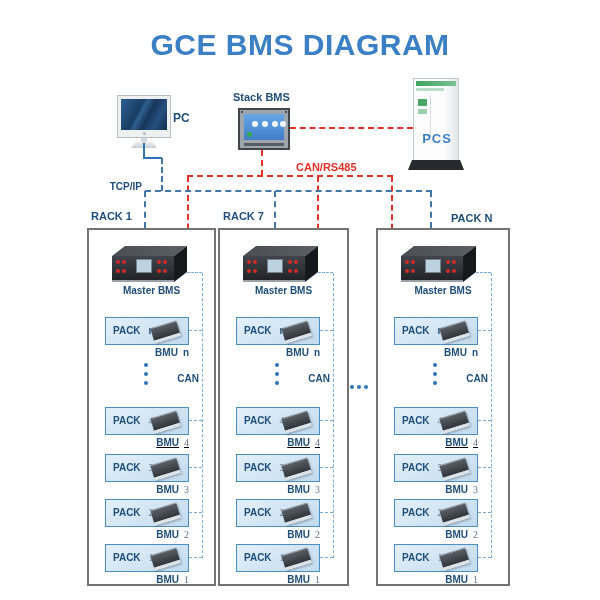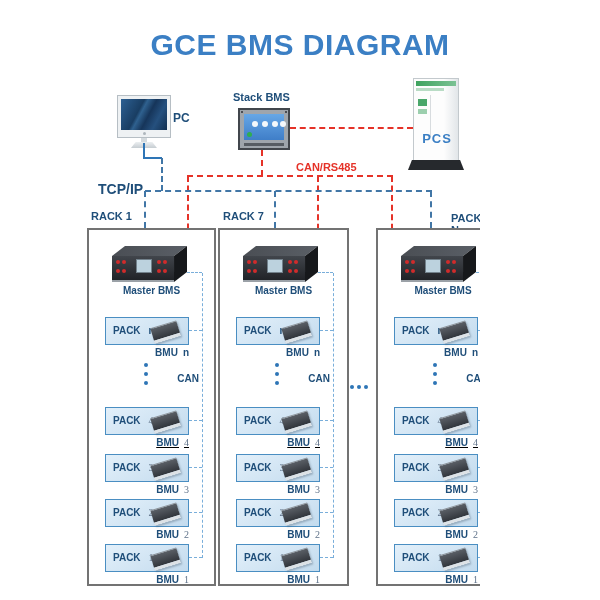--- a/index.html
+++ b/index.html
@@ -1,17 +1,17 @@
 <!DOCTYPE html>
 <html><head>
 <meta charset="utf-8">
 <style>
   html,body{margin:0;padding:0;background:#fff;}
   .stage{position:relative;width:480px;height:600px;background:#ffffff;overflow:hidden;
-         font-family:"Liberation Sans", sans-serif;}
+         font-family:"Liberation Sans", sans-serif;padding-left:44px;}
   .abs{position:absolute;}
 
   
   .title{left:0;top:28px;width:600px;text-align:center;font-size:30px;font-weight:bold;
          color:#3b7fc4;letter-spacing:0.5px;}
   .lbl{color:#1f4e79;font-weight:bold;}
   .lbl-red{color:#e53228;font-weight:bold;}
   .num{font-family:"Liberation Serif", serif;font-weight:normal;color:#5f7289;}
   .sufn{color:#1f4e79;font-weight:bold;}
 
@@ -114,21 +114,21 @@
        background:linear-gradient(90deg,#3fa35f,#7cc294);}
   .pcs-green2{position:absolute;left:2px;top:9px;right:14px;height:3px;background:#b9dcc5;}
   .pcs-rect1{position:absolute;left:4px;top:20px;width:9px;height:7px;background:#4aa76a;}
   .pcs-rect2{position:absolute;left:4px;top:30px;width:9px;height:5px;background:#9ccfae;}
   .pcs-door{position:absolute;left:16px;top:16px;bottom:24px;border-left:1px solid #d8dcdf;}
   .pcs-label{position:absolute;left:0;top:52px;width:46px;text-align:center;font-size:13px;
        letter-spacing:1px;color:#3b7fc4;font-weight:bold;}
   .pcs-base{position:absolute;left:0;top:82px;width:56px;height:10px;background:#26292d;
        clip-path:polygon(7% 0,93% 0,100% 100%,0 100%);}
 
-  .tcp-label{left:98px;top:181px;width:44px;text-align:right;font-size:14px;}
+  .tcp-label{left:98px;top:181px;width:44px;text-align:right;font-size:10px;}
   .canrs-label{left:296px;top:161px;font-size:11px;}
 </style>
 </head>
 <body>
 
 <div class="stage">
 
   <div class="abs title">GCE BMS DIAGRAM</div>
 
   <div class="abs pc">

